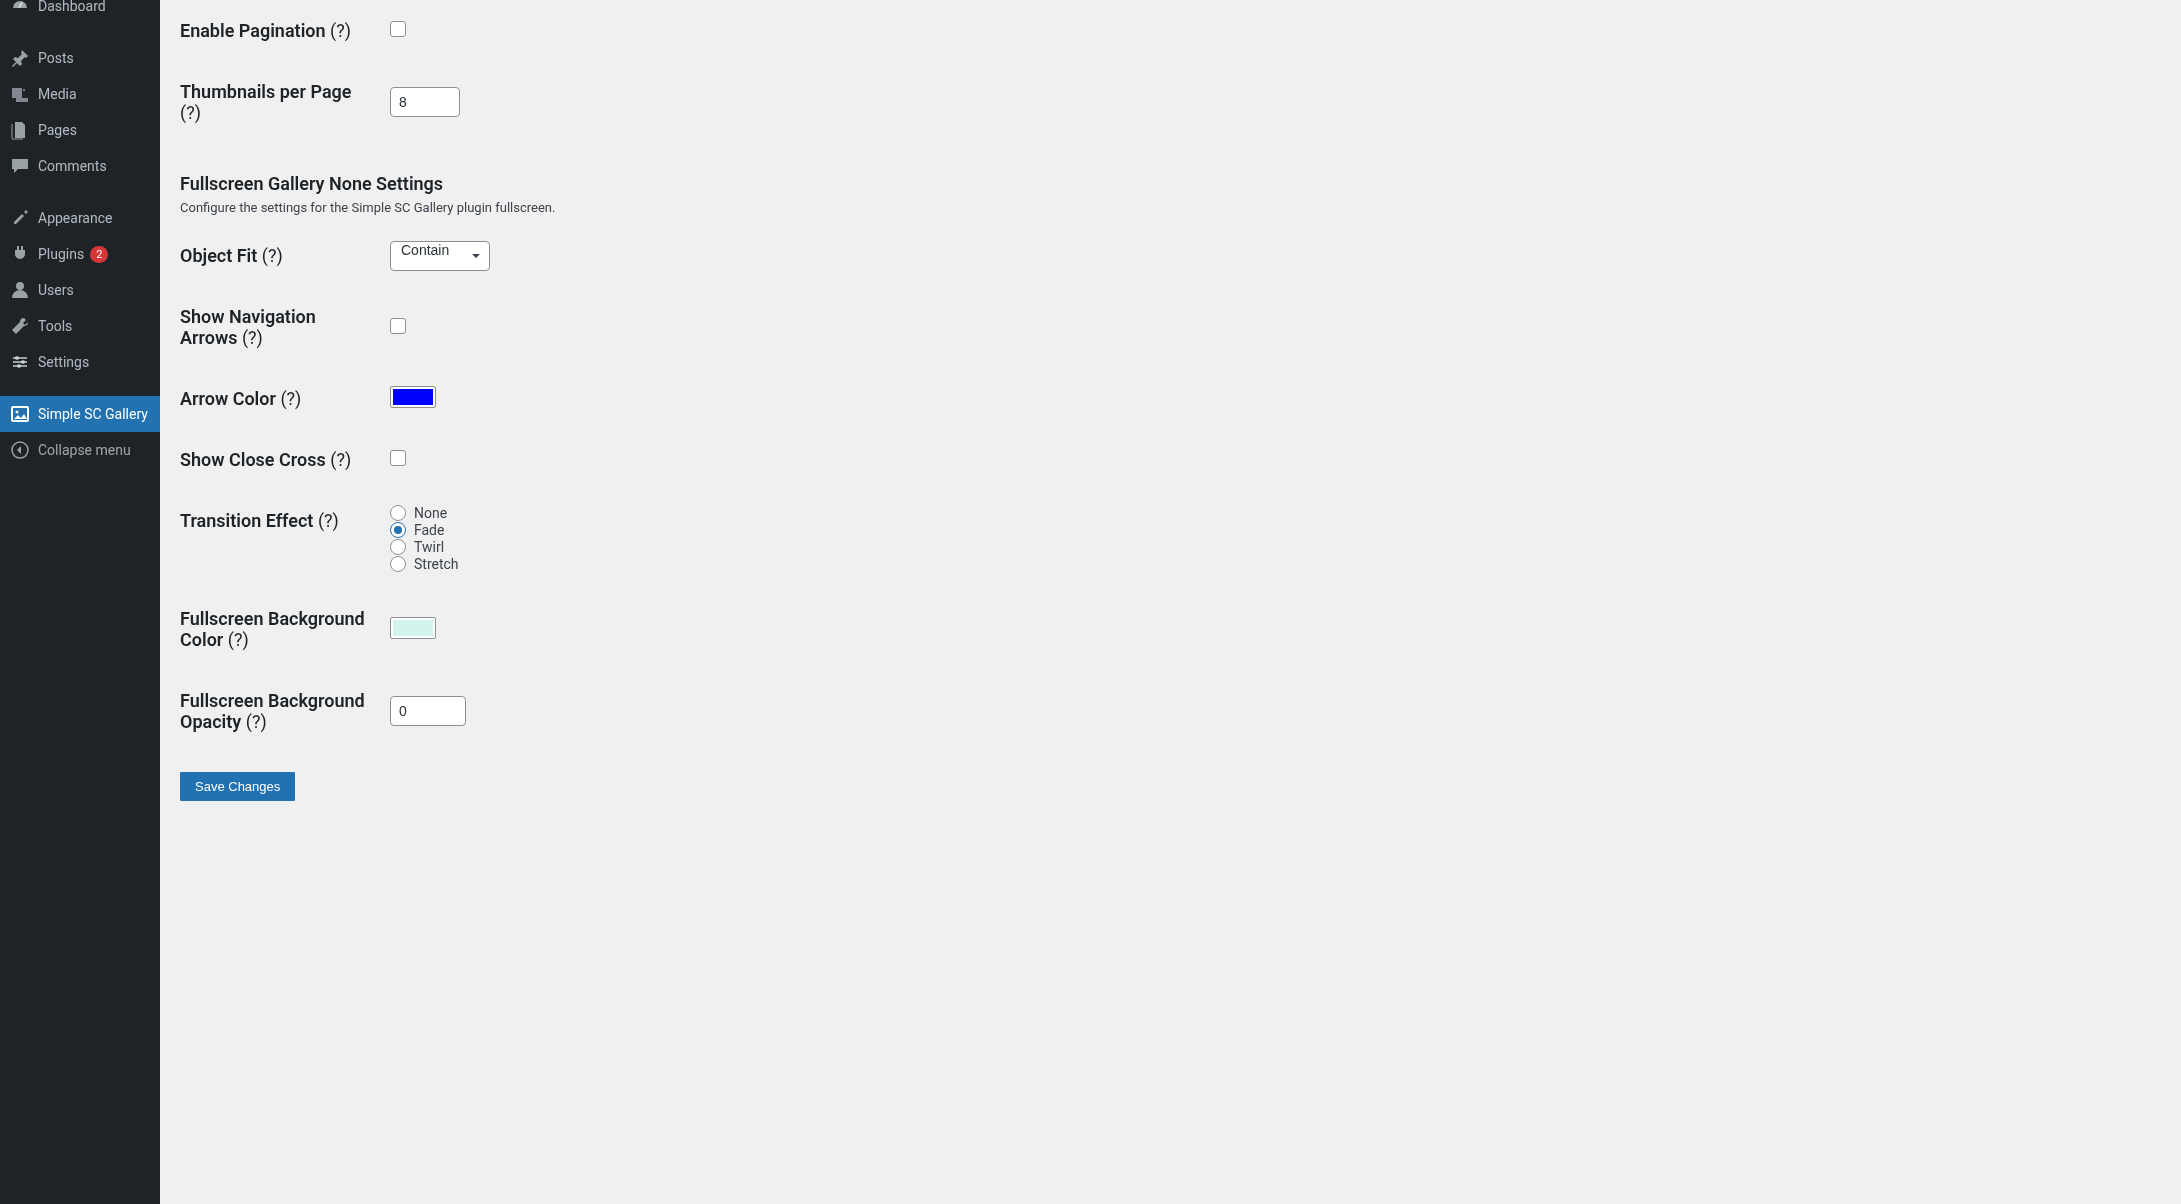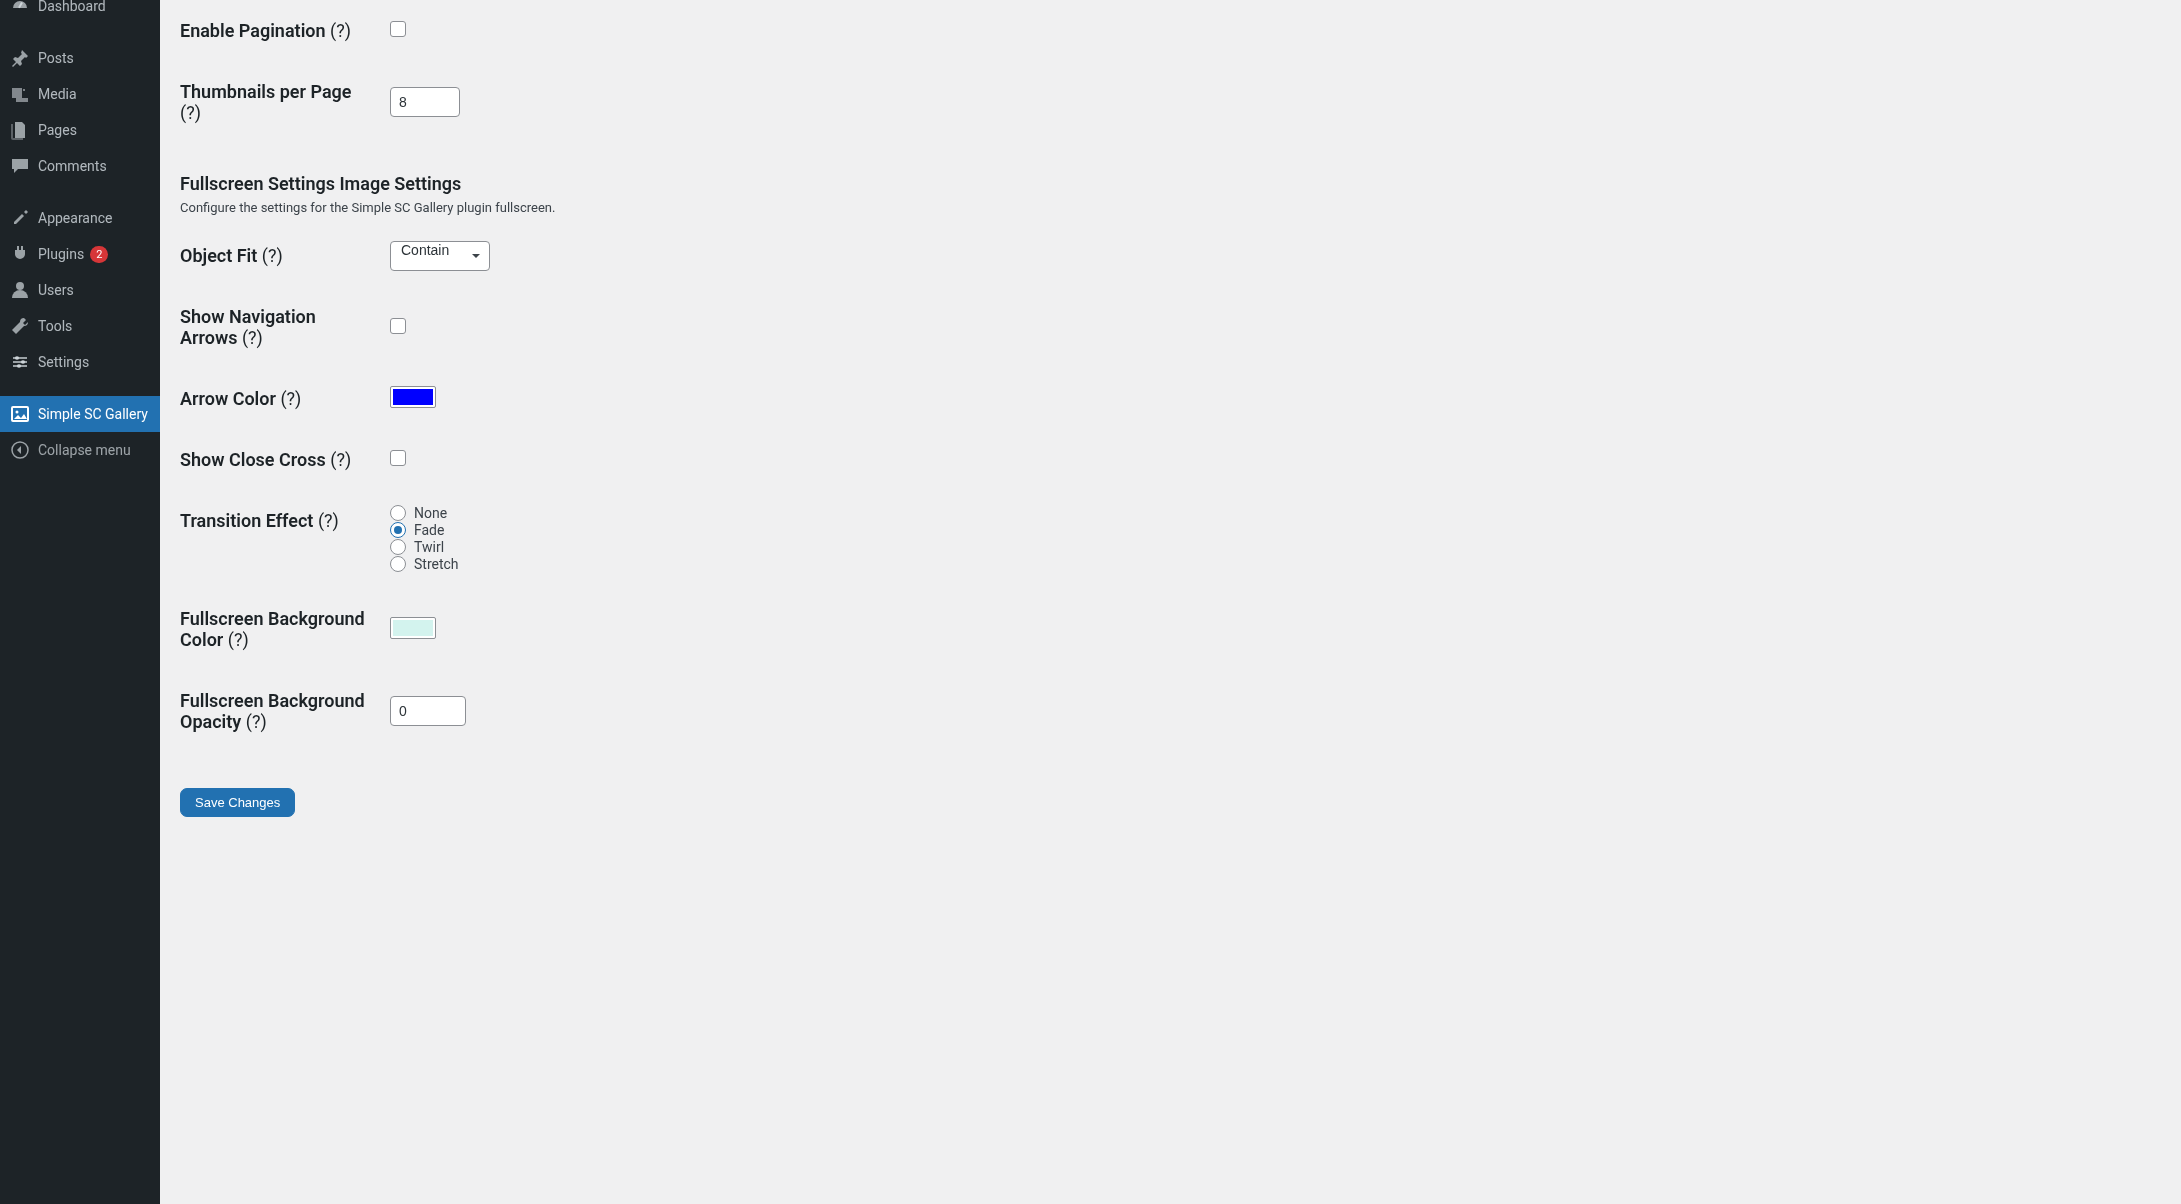--- a/index.html
+++ b/index.html
@@ -188,24 +188,24 @@
     border-radius: 50%;
     top: 50%; left: 50%;
     transform: translate(-50%, -50%);
   }
 
   .button-primary {
     background: #2271b1;
     border: 1px solid #2271b1;
     color: #fff;
     padding: 6px 14px;
-    border-radius: 7px;
+    border-radius: 1px;
     font-size: 13px;
     cursor: pointer;
-    margin-top: 36px;
+    margin-top: 20px;
   }
 
   svg { display: block; }
 </style>
 </head>
 <body>
 
 <div id="wrap">
 
   <nav id="adminmenu">
@@ -343,21 +343,21 @@
           <span>Thumbnails per Page</span>
           <span class="help">(?)</span>
         </th>
         <td>
           <input type="number" value="8" style="">
         </td>
       </tr>
     </tbody>
       </table>
 
-    <h2 class="section-title">Fullscreen Settings Image Settings</h2>
+    <h2 class="section-title">Fullscreen Gallery None Settings</h2>
     <p class="section-desc">Configure the settings for the Simple SC Gallery plugin fullscreen.</p>
 
     <table class="form-table">
       <tbody>
           <tr>
         <th>
           <span>Object Fit</span>
           <span class="help">(?)</span>
         </th>
         <td>

